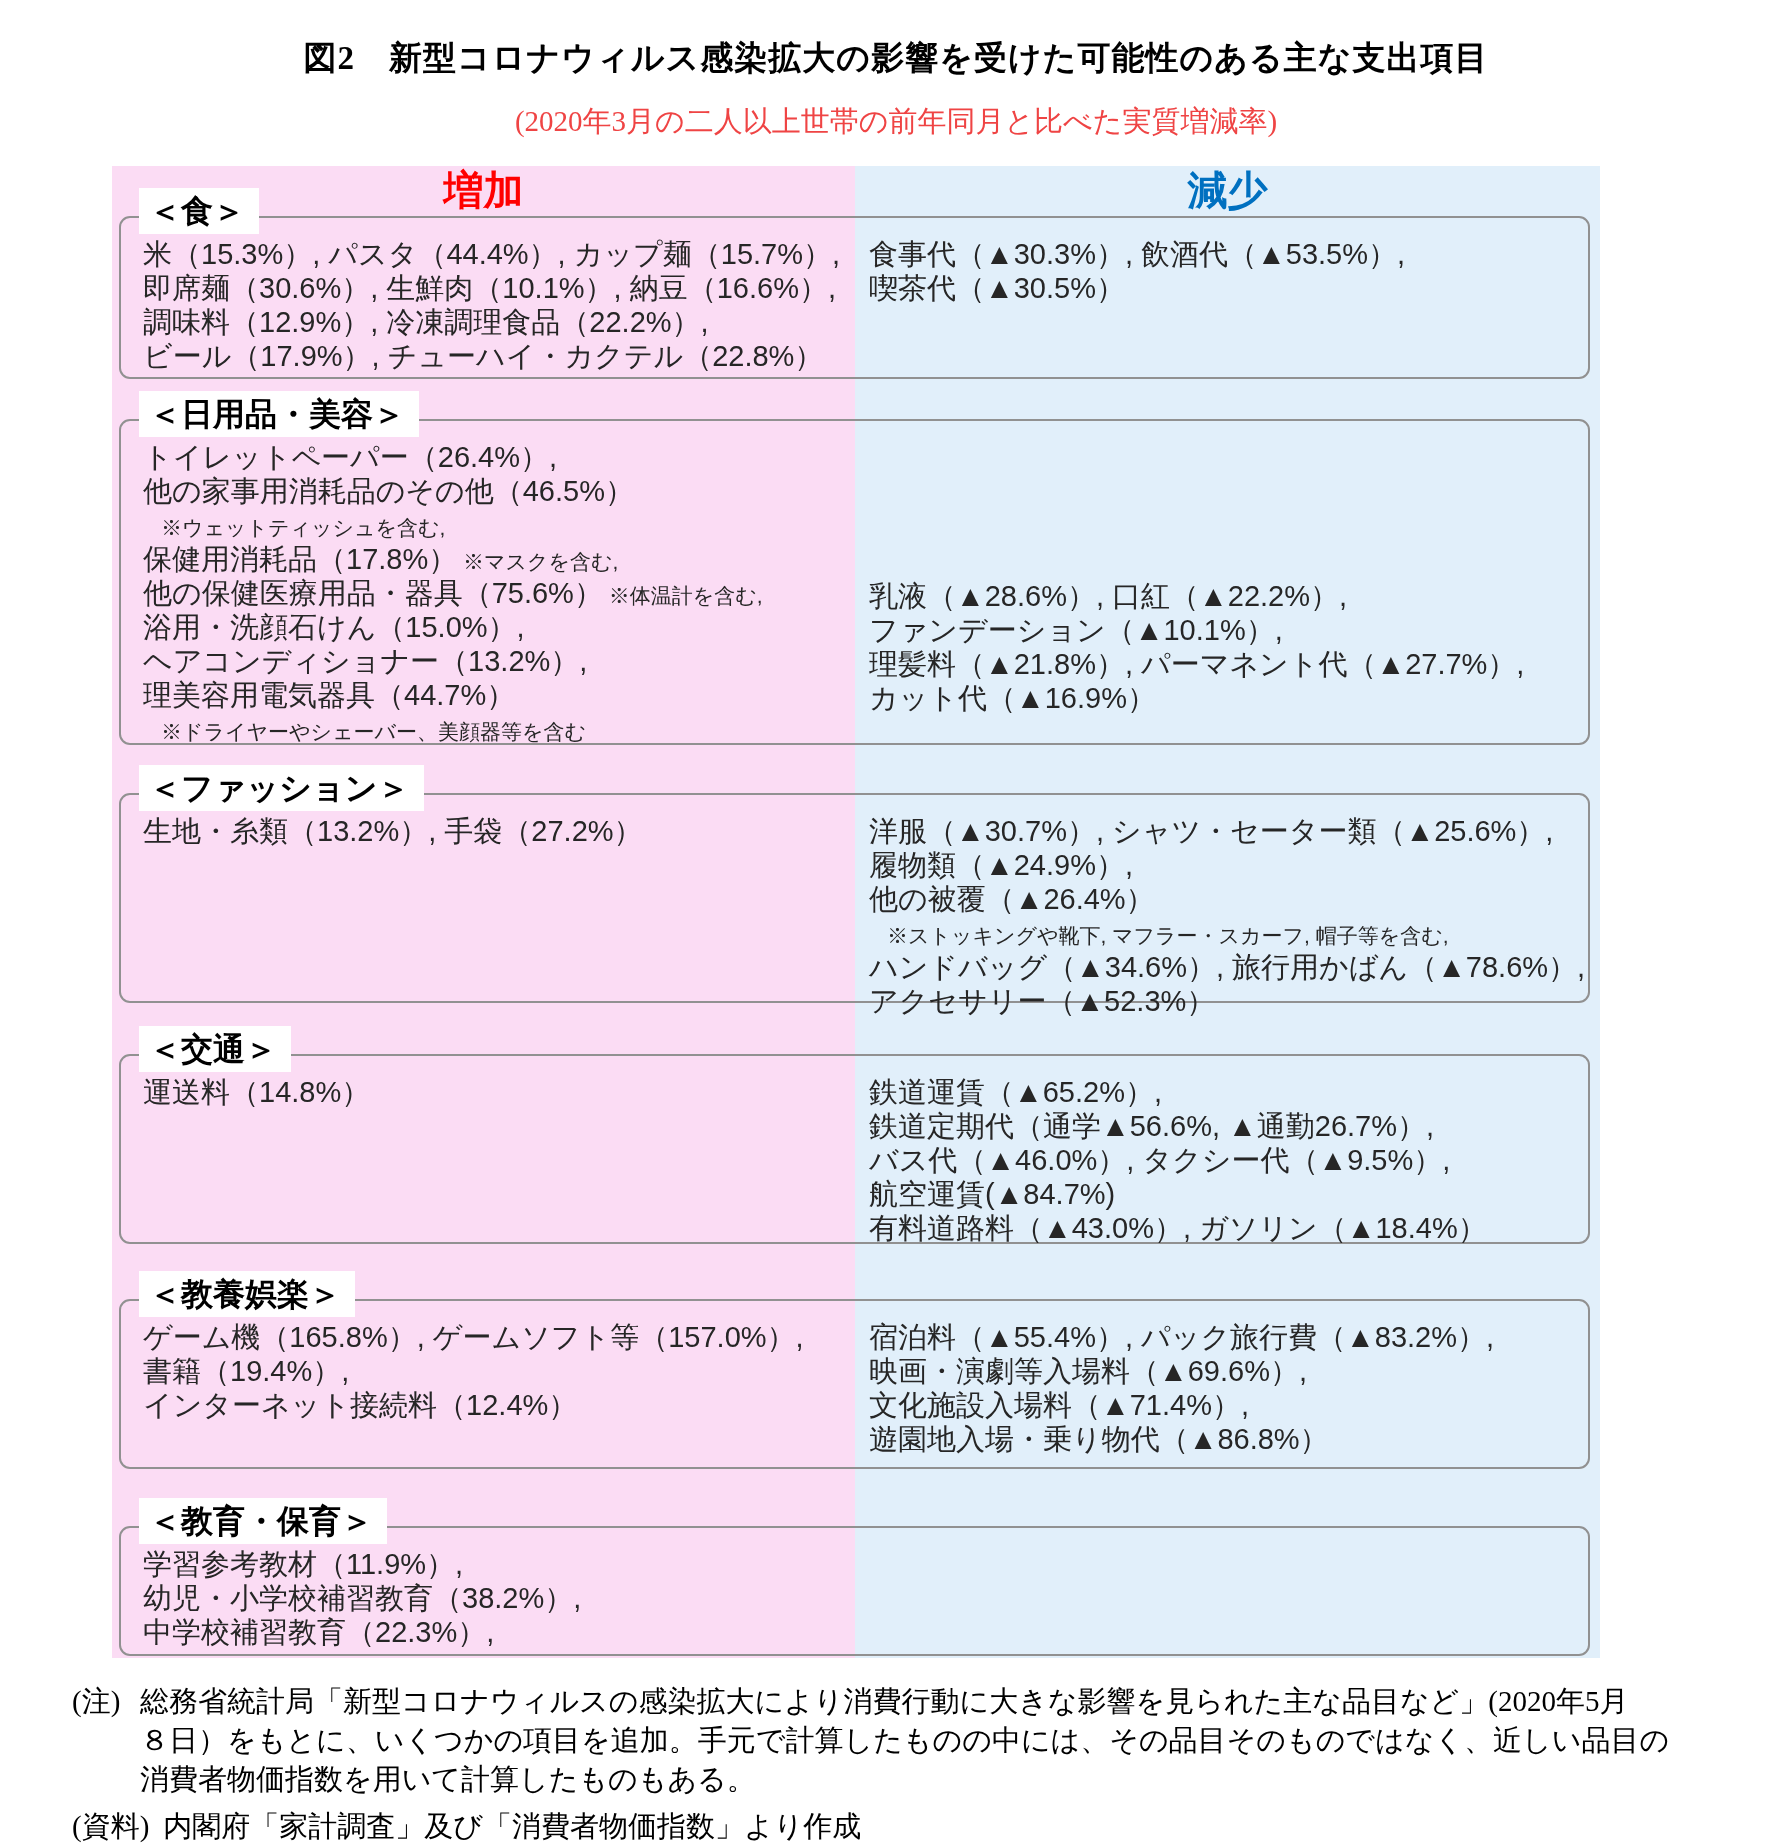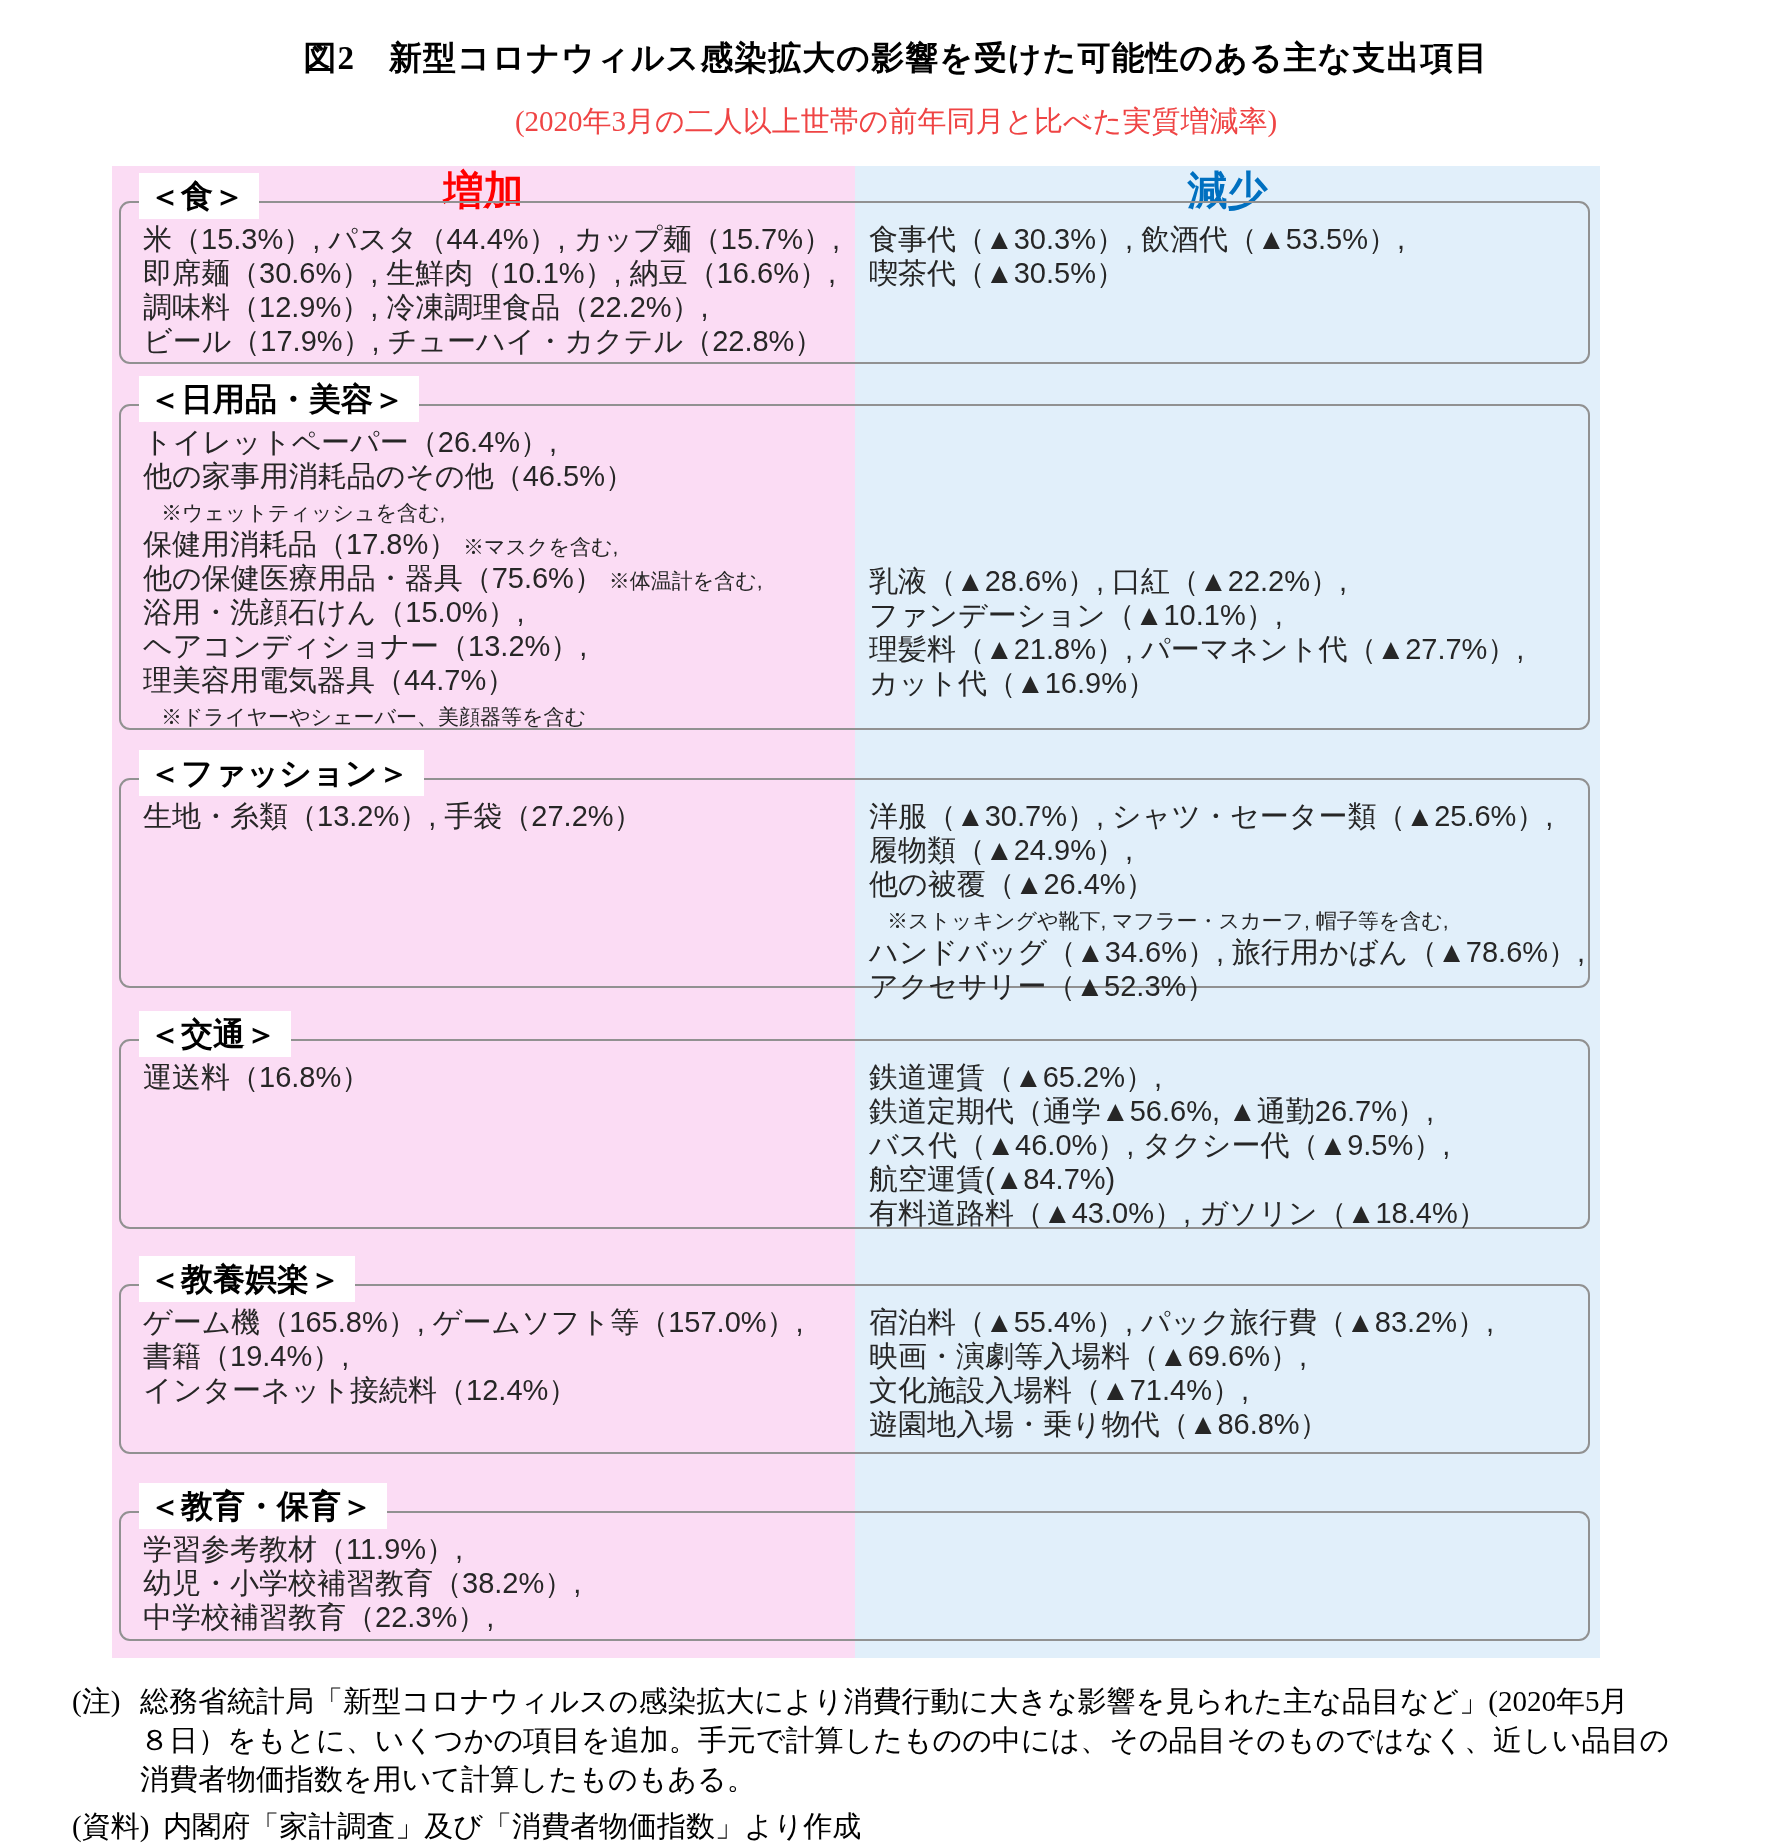--- a/index.html
+++ b/index.html
@@ -31,21 +31,21 @@
   
   .fig-table{
     position:relative;
     margin:24px 0 0 112px;
     width:1488px;
     height:1492px;
   }
   .bg-pink{position:absolute;left:0;top:0;width:743px;height:100%;}
   .bg-blue{position:absolute;left:743px;top:0;width:745px;height:100%;}
   .tbl-inner{position:relative;z-index:1;height:100%;box-sizing:border-box;}
-  .hdr-row{display:flex;height:35px;}
+  .hdr-row{display:flex;height:50px;}
   .hdr{font-size:40px;font-weight:bold;text-align:center;line-height:48px;}
   .hdr.inc{width:743px;}
   .hdr.dec{width:745px;}
   
   .rows{padding:0 10px 0 7px;}
   .row{position:relative;}
   .row:nth-child(1){margin-top:0;}
   .row:nth-child(2){margin-top:40px;}
   .row:nth-child(3){margin-top:48px;}
   .row:nth-child(4){margin-top:51px;}
@@ -174,21 +174,21 @@
                 <div class="line indent"><span class="seg small">※ストッキングや靴下, マフラー・スカーフ, 帽子等を含む,</span></div>
                 <div class="line"><span class="seg">ハンドバッグ（▲34.6%）, 旅行用かばん（▲78.6%）,</span></div>
                 <div class="line"><span class="seg">アクセサリー（▲52.3%）</span></div>
               </div>
             </div>
           </div>
           <div class="row">
             <div class="row-label">＜交通＞</div>
             <div class="row-box">
               <div class="cell cell-left">
-                <div class="line"><span class="seg">運送料（16.8%）</span></div>
+                <div class="line"><span class="seg">運送料（14.8%）</span></div>
               </div>
               <div class="cell cell-right">
                 <div class="line"><span class="seg">鉄道運賃（▲65.2%）,</span></div>
                 <div class="line"><span class="seg">鉄道定期代（通学▲56.6%, ▲通勤26.7%）,</span></div>
                 <div class="line"><span class="seg">バス代（▲46.0%）, タクシー代（▲9.5%）,</span></div>
                 <div class="line"><span class="seg">航空運賃(▲84.7%)</span></div>
                 <div class="line"><span class="seg">有料道路料（▲43.0%）, ガソリン（▲18.4%）</span></div>
               </div>
             </div>
           </div>

